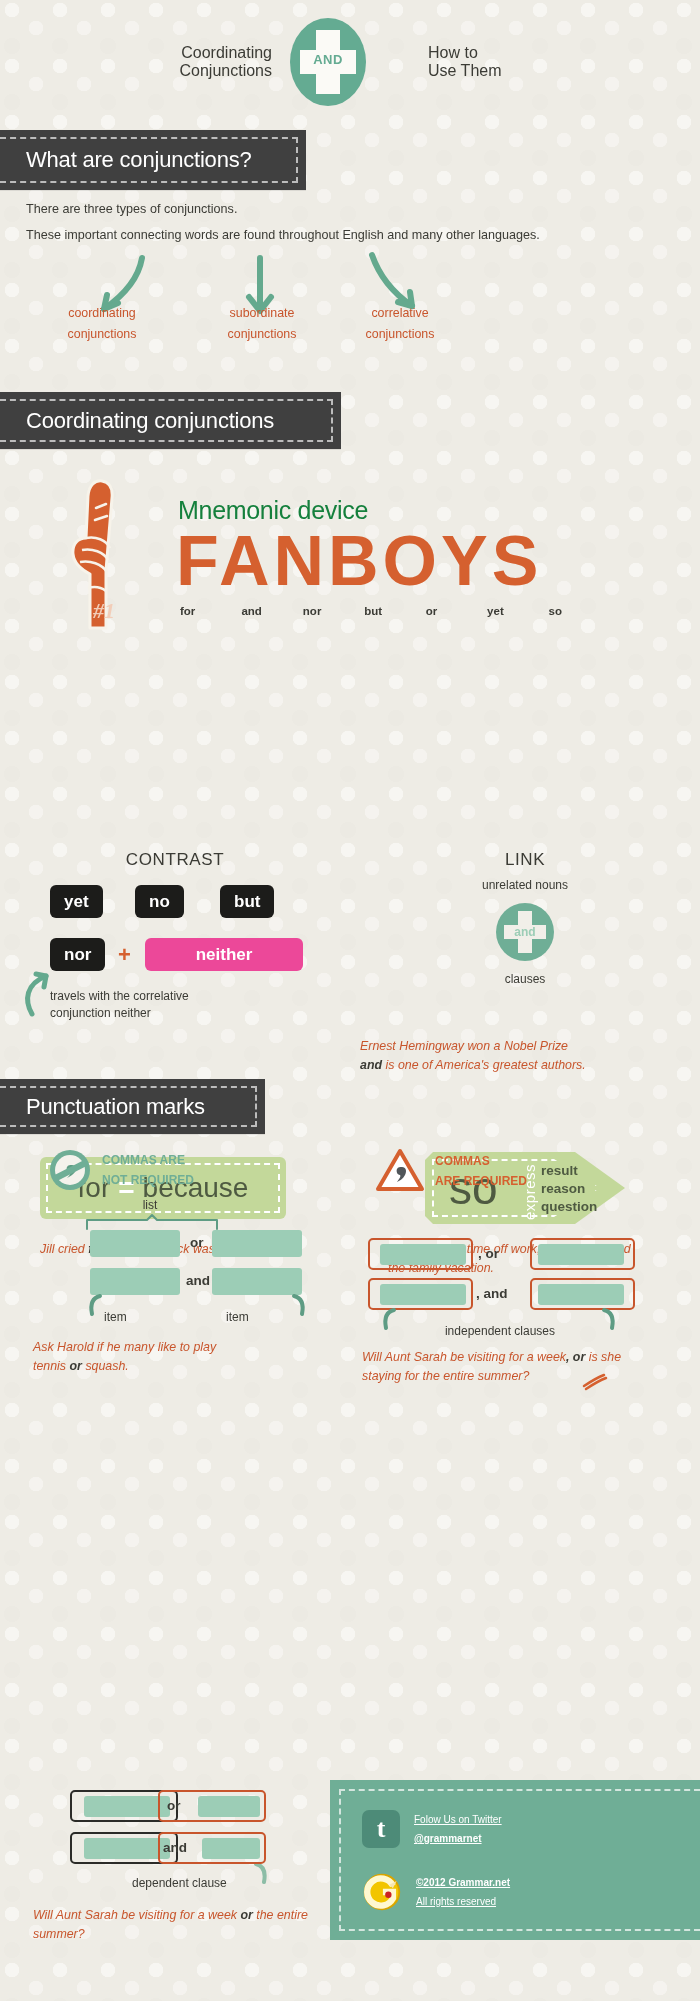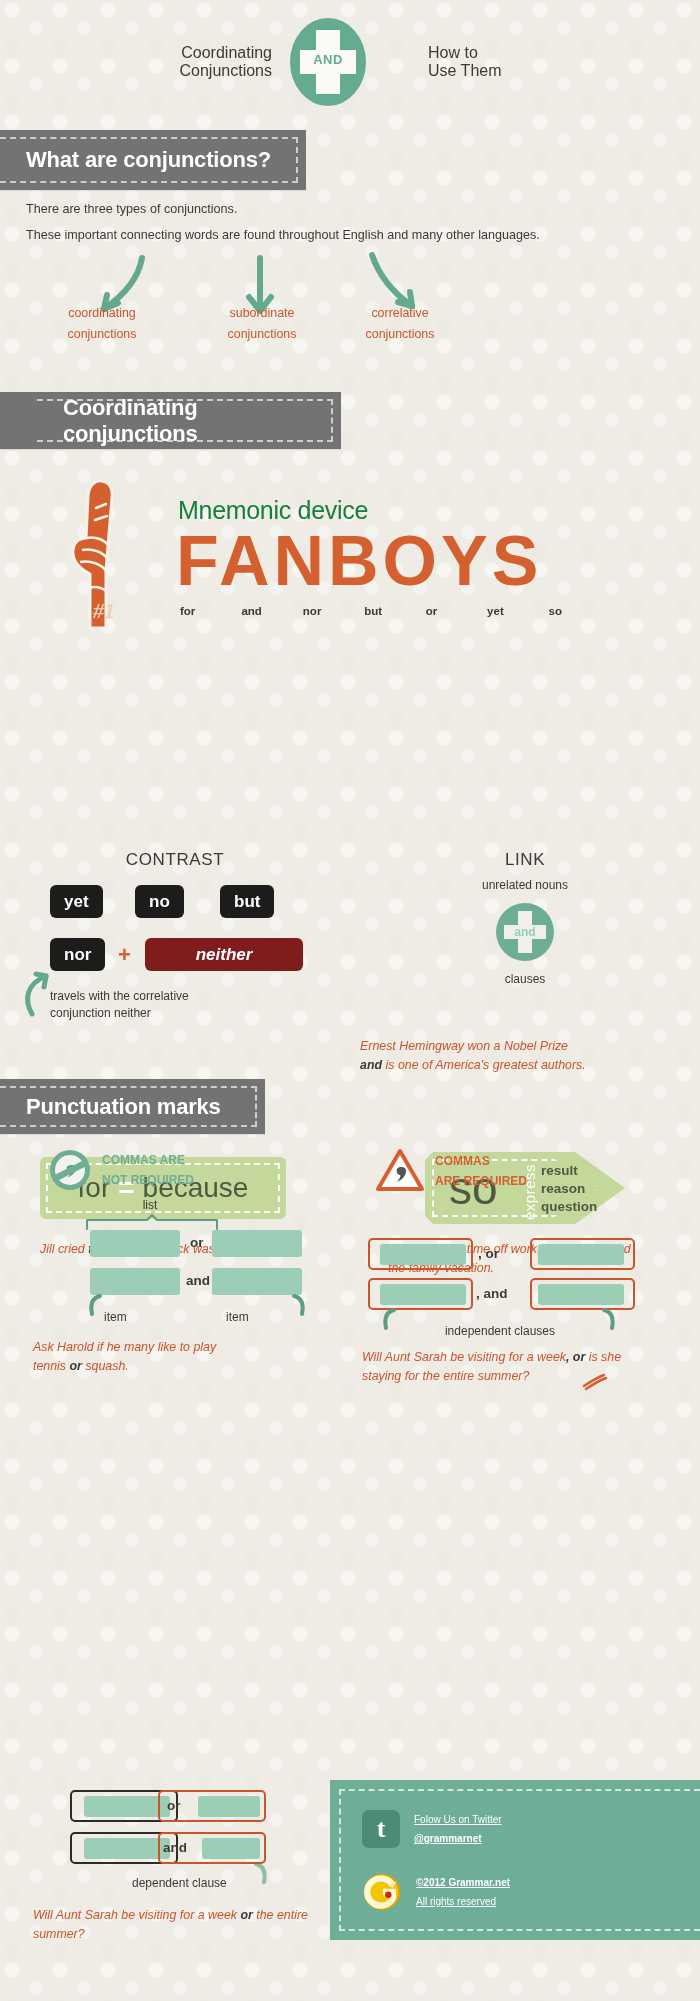--- a/index.html
+++ b/index.html
@@ -58,41 +58,41 @@
   .plus-badge .and-label {
     position: absolute; left: 0; right: 0; top: 34px;
     text-align: center;
     color: #64ab92; font-size: 13px; font-weight: bold;
     letter-spacing: 0.5px;
     z-index: 3;
   }
 
   
   .banner {
-    background: #737373;
+    background: #404040;
     color: #ffffff;
-    font-weight: bold;
+    font-weight: normal;
     display: flex; align-items: center;
     box-sizing: border-box;
     box-shadow: 0 1px 0 rgba(0,0,0,0.08);
   }
   .banner .inner {
     border: 2px dashed rgba(255,255,255,0.65);
     border-left: none;
     margin: 7px 8px 7px 0;
     padding: 6px 0 6px 26px;
     width: 100%;
     height: calc(100% - 14px);
     box-sizing: border-box;
     display: flex; align-items: center;
     font-size: 22px;
     letter-spacing: -0.2px;
   }
   #banner-what { top: 130px; left: 0; width: 306px; height: 60px; }
-  #banner-coord { top: 392px; left: 0; width: 341px; height: 57px; padding-left: 37px; }
+  #banner-coord { top: 392px; left: 0; width: 341px; height: 57px; }
   #banner-punct { top: 1079px; left: 0; width: 265px; height: 55px; }
 
   
   #intro { top: 200px; left: 26px; width: 640px; }
   #intro p {
     margin: 0 0 7px 0;
     font-size: 12.6px;
     line-height: 19px;
     color: #3b3b35;
   }
@@ -129,21 +129,21 @@
   .col-head {
     text-align: center; font-size: 17px; letter-spacing: 0.6px;
     color: #3b3b35; font-weight: normal;
   }
   .chip {
     display: inline-flex; align-items: center; justify-content: center;
     background: #1c1c1a; color: #fff; border-radius: 6px;
     font-weight: bold; font-size: 17px;
     height: 33px; padding: 0 14px;
   }
-  .chip.orange { background: #7f1d1d; font-style: italic; }
+  .chip.orange { background: #ec4899; }
   .plus-sign { color: #d5602f; font-size: 22px; font-weight: bold; }
   .note-text { font-size: 12px; line-height: 17px; color: #3b3b35; }
   .example {
     font-style: italic; font-size: 12.4px; line-height: 19px;
     color: #c8552c;
   }
   .example .kw { color: #3b3b35; font-weight: bold; }
 
   .small-plus-badge {
     width: 58px; height: 58px; border-radius: 50%;

